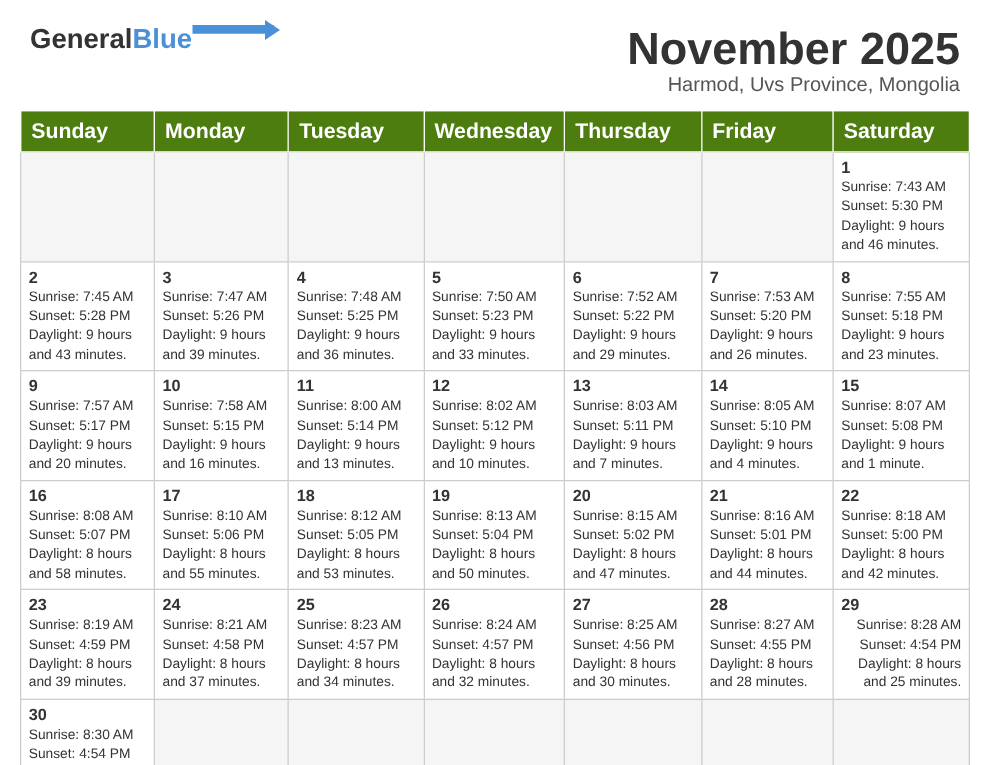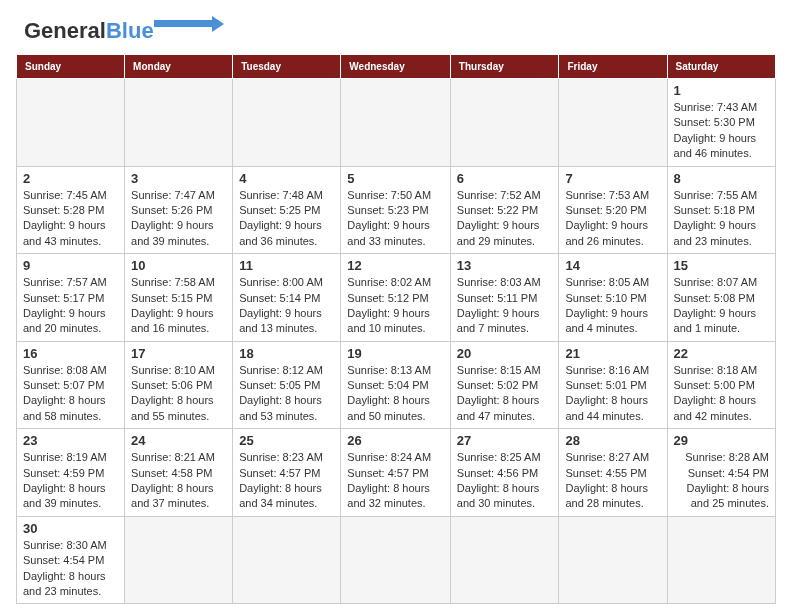--- a/index.html
+++ b/index.html
@@ -6,21 +6,21 @@
     body { font-family: Arial, sans-serif; background: #fff; width: 792px; min-height: 612px; }
 
     .header { display: flex; justify-content: space-between; align-items: flex-start; padding: 18px 24px 10px 24px; }
     .logo { display: flex; flex-direction: row; align-items: flex-start; }
 
     .title-block { text-align: right; }
     .title-block h1 { font-size: 36px; font-weight: bold; color: #333; }
     .title-block h2 { font-size: 16px; font-weight: normal; color: #555; }
 
     .calendar { width: 100%; border-collapse: collapse; margin: 0 16px; width: calc(100% - 32px); margin-left: 16px; }
-    .calendar th { background: #7f1d1d; color: #fff; text-align: left; padding: 6px 8px; font-size: 10px; border: 1px solid #fff; margin-top: 48px; }
+    .calendar th { background: #4d7c0f; color: #fff; text-align: left; padding: 6px 8px; font-size: 17px; border: 1px solid #fff; margin-top: 48px; }
     .calendar td { border: 1px solid #ccc; vertical-align: top; padding: 4px 6px; width: 113px; min-height: 80px; font-size: 11px; color: #333; }
     .day-number { font-size: 13px; font-weight: bold; display: block; margin-bottom: 2px; }
     .day-info { font-size: 11px; line-height: 1.4; color: #333; }
     .empty { background: #f9f9f9; }
     tr { }
     .calendar td.empty { background: #f5f5f5; }
   </style>
 </head>
 <body>
 
@@ -32,20 +32,24 @@
       <div style="display:flex; align-items:center;">
         <span style="font-size:22px; font-weight:bold; color:#333;">General</span>
         <span style="font-size:22px; font-weight:bold; color:#4a90d9;">Blue</span>
       </div>
       <div style="position:relative; margin-top:2px;">
         <div style="width:65px; height:7px; background:#4a90d9;"></div>
         <div style="position:absolute; right:-5px; top:-4px; width:0; height:0; border-left:12px solid #4a90d9; border-top:8px solid transparent; border-bottom:8px solid transparent;"></div>
       </div>
     </div>
 
+    <div class="title-block">
+      <h1>November 2025</h1>
+      <h2>Harmod, Uvs Province, Mongolia</h2>
+    </div>
   </div>
 
   <table class="calendar" style="width: calc(100% - 32px); margin: 0 16px; border-collapse: collapse;">
     <thead>
       <tr>
         <th>Sunday</th>
         <th>Monday</th>
         <th>Tuesday</th>
         <th>Wednesday</th>
         <th>Thursday</th>

